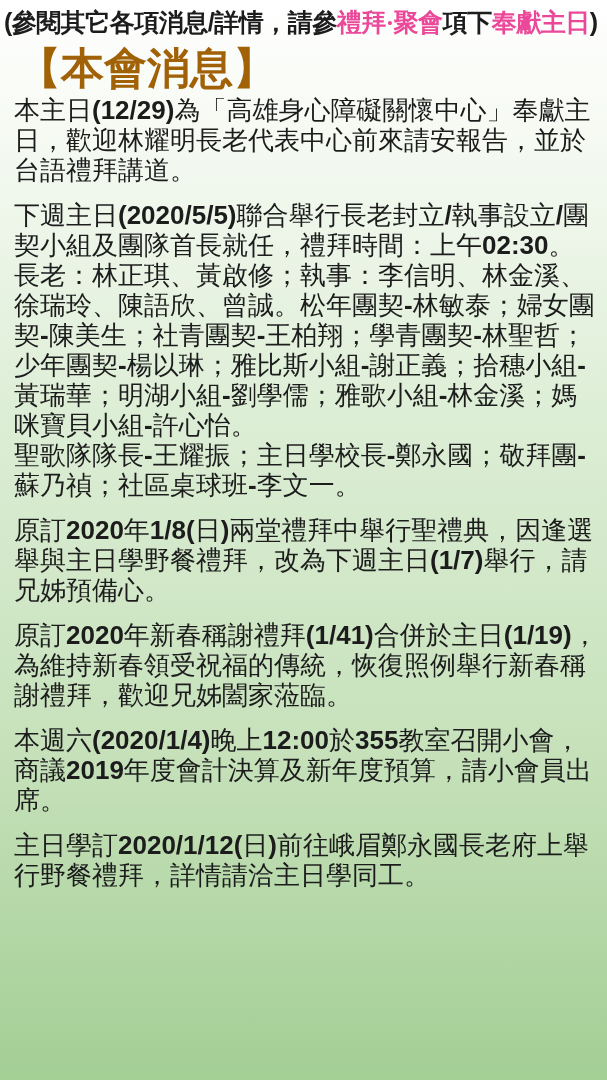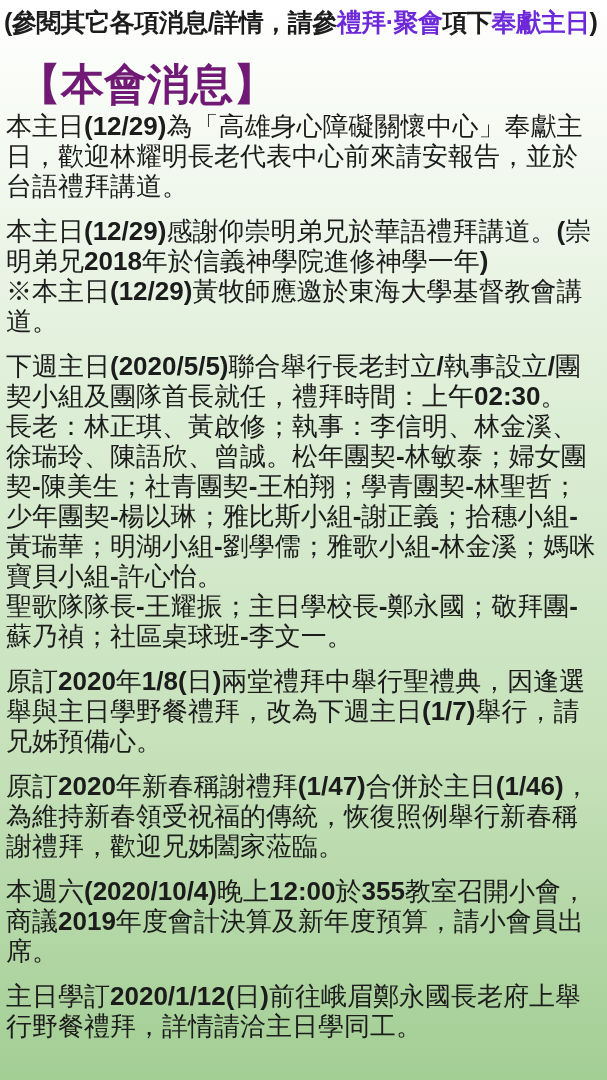--- a/index.html
+++ b/index.html
@@ -24,54 +24,53 @@
     overflow: hidden;
   }
   .note {
     font-size: 25px;
     font-weight: 700;
     line-height: 33px;
     white-space: nowrap;
     letter-spacing: -0.5px;
   }
   .note .link {
-    color: #6d28d9;
+    color: #ec4899;
     cursor: pointer;
     text-decoration: none;
+    font-family: Liberation Serif, serif;
   }
   .heading {
     font-size: 43px;
     font-weight: 700;
     line-height: 1.08;
-    margin: 22px 0 4px 14px;
-    color: #701a75;
+    margin: 6px 0 4px 14px;
+    color: #a16207;
   }
   .body-text { padding: 0 2px; }
   .para {
     font-size: 26px;
     font-weight: 400;
     line-height: 30px;
-    margin: 0 0 15px 0;
+    margin: 0 0 15px 8px;
     white-space: pre-wrap;
     word-break: break-all;
     letter-spacing: 0;
   }
   .para b { font-weight: 700; }
 </style>
 </head>
 <body>
 
 <div class="page">
   <div class="note"><span><b>(</b>參閱其它各項消息<b>/</b>詳情，請參</span><span class="link">禮拜·聚會</span><span>項下</span><span class="link">奉獻主日</span><span><b>)</b></span></div>
   <h1 class="heading">【本會消息】</h1>
   <div class="body-text">
       <p class="para">本主日<b>(12/29)</b>為「高雄身心障礙關懷中心」奉獻主日，歡迎林耀明長老代表中心前來請安報告，並於台語禮拜講道。</p>
-      <p class="para">本主日<b>(12/29)</b>感謝仰崇明弟兄於華語禮拜講道。<b>(</b>崇明弟兄<b>2018</b>年於信義神學院進修神學一年<b>)</b>
-※本主日<b>(12/29)</b>黃牧師應邀於東海大學基督教會講道。</p>
       <p class="para">下週主日<b>(2020/5/5)</b>聯合舉行長老封立<b>/</b>執事設立<b>/</b>團契小組及團隊首長就任，禮拜時間：上午<b>02:30</b>。
 長老：林正琪、黃啟修；執事：李信明、林金溪、徐瑞玲、陳語欣、曾誠。松年團契<b>-</b>林敏泰；婦女團契<b>-</b>陳美生；社青團契<b>-</b>王柏翔；學青團契<b>-</b>林聖哲；少年團契<b>-</b>楊以琳；雅比斯小組<b>-</b>謝正義；拾穗小組<b>-</b>黃瑞華；明湖小組<b>-</b>劉學儒；雅歌小組<b>-</b>林金溪；媽咪寶貝小組<b>-</b>許心怡。
 聖歌隊隊長<b>-</b>王耀振；主日學校長<b>-</b>鄭永國；敬拜團<b>-</b>蘇乃禎；社區桌球班<b>-</b>李文一。</p>
       <p class="para">原訂<b>2020</b>年<b>1/8(</b>日<b>)</b>兩堂禮拜中舉行聖禮典，因逢選舉與主日學野餐禮拜，改為下週主日<b>(1/7)</b>舉行，請兄姊預備心。</p>
-      <p class="para">原訂<b>2020</b>年新春稱謝禮拜<b>(1/47)</b>合併於主日<b>(1/46)</b>，為維持新春領受祝福的傳統，恢復照例舉行新春稱謝禮拜，歡迎兄姊闔家蒞臨。</p>
-      <p class="para">本週六<b>(2020/10/4)</b>晚上<b>12:00</b>於<b>355</b>教室召開小會，商議<b>2019</b>年度會計決算及新年度預算，請小會員出席。</p>
+      <p class="para">原訂<b>2020</b>年新春稱謝禮拜<b>(1/41)</b>合併於主日<b>(1/19)</b>，為維持新春領受祝福的傳統，恢復照例舉行新春稱謝禮拜，歡迎兄姊闔家蒞臨。</p>
+      <p class="para">本週六<b>(2020/1/4)</b>晚上<b>12:00</b>於<b>355</b>教室召開小會，商議<b>2019</b>年度會計決算及新年度預算，請小會員出席。</p>
       <p class="para">主日學訂<b>2020/1/12(</b>日<b>)</b>前往峨眉鄭永國長老府上舉行野餐禮拜，詳情請洽主日學同工。</p>
     </div>
 </div>
 
 </body></html>

